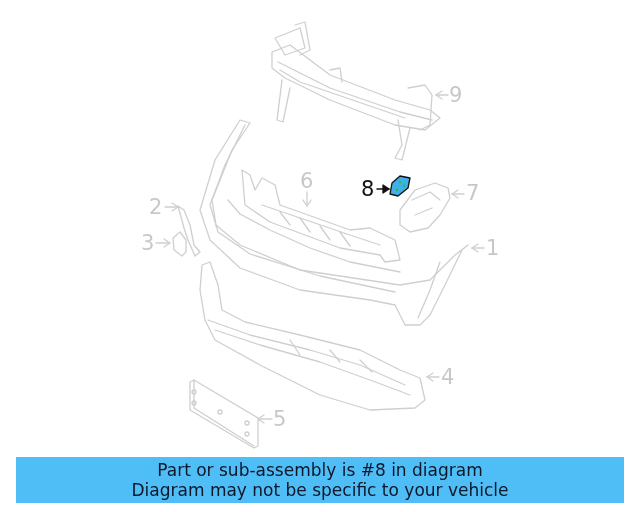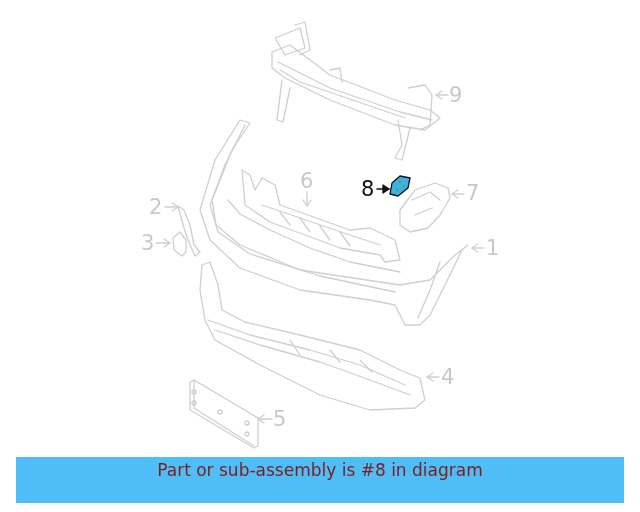--- a/index.html
+++ b/index.html
@@ -1,20 +1,20 @@
 <!DOCTYPE html>
 <html><head>
   <meta charset="utf-8">
   <style>
     html, body { margin: 0; padding: 0; background: #ffffff; }
     body { width: 640px; height: 512px; position: relative; overflow: hidden; font-family: "DejaVu Sans", sans-serif; }
     #diagram { position: absolute; left: 0; top: 0; width: 640px; height: 455px; }
     .callout { position: absolute; font-size: 21px; color: #c8c8c8; line-height: 1; }
     .callout.active { color: #111111; }
-    .banner { position: absolute; left: 16px; top: 457px; width: 608px; height: 46px; background: #4fbdf6; text-align: center; color: #7f1d1d; font-size: 17px; line-height: 20px; padding-top: 3px; box-sizing: border-box; }
+    .banner { position: absolute; left: 16px; top: 457px; width: 608px; height: 46px; background: #4fbdf6; text-align: center; color: #0f172a; font-size: 17px; line-height: 20px; padding-top: 3px; box-sizing: border-box; }
   </style>
 </head>
 <body>
 
 <div id="diagram">
   <svg width="640" height="455" viewBox="0 0 640 455" xmlns="http://www.w3.org/2000/svg" fill="none" stroke="#cfcfcf" stroke-width="1.3" stroke-linejoin="round" stroke-linecap="round">
 
     <g>
       <path d="M275 38 L300 28 L305 48 L285 55 Z"></path>
       <path d="M295 25 L305 22 L310 50 L300 55"></path>
@@ -101,13 +101,14 @@
   <span class="callout" style="left:441px; top:367px;">4</span>
   <span class="callout" style="left:273px; top:409px;">5</span>
   <span class="callout" style="left:300px; top:171px;">6</span>
   <span class="callout" style="left:466px; top:183px;">7</span>
   <span class="callout active" style="left:361px; top:179px;">8</span>
   <span class="callout" style="left:449px; top:85px;">9</span>
 </div>
 
 <div class="banner">
   <div>Part or sub-assembly is #8 in diagram</div>
+  <div>Diagram may not be specific to your vehicle</div>
 </div>
 
 </body></html>

